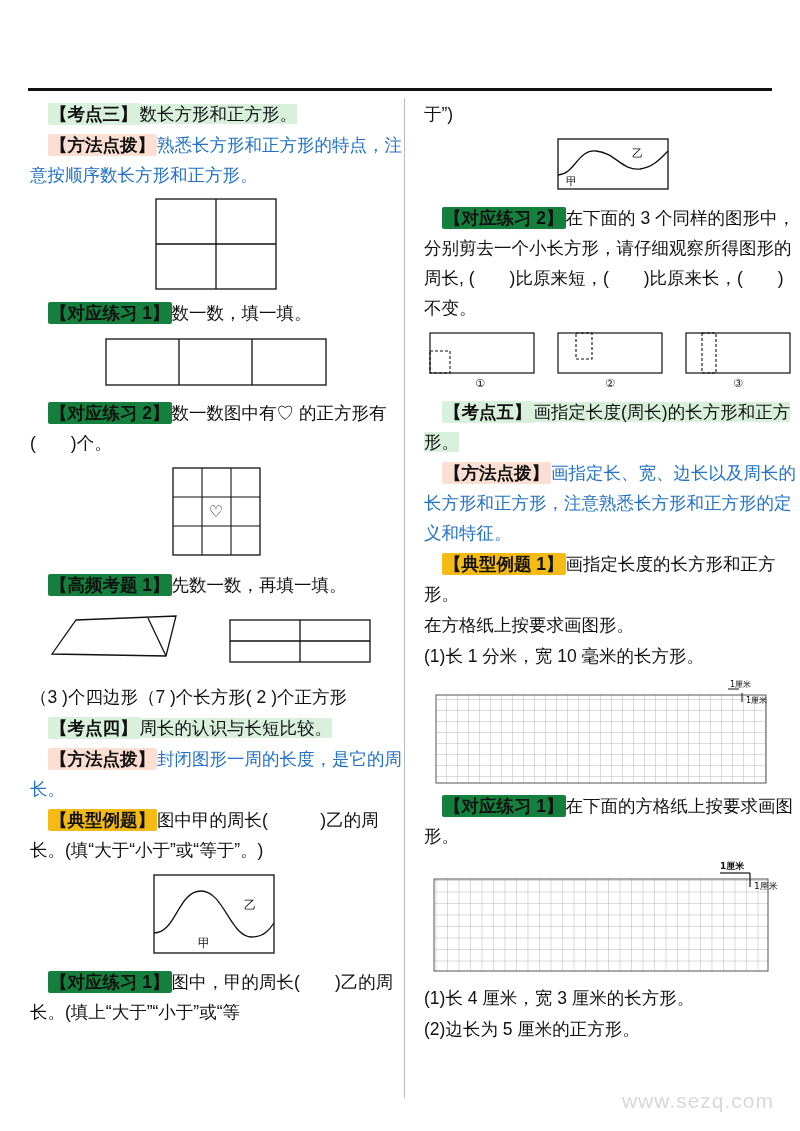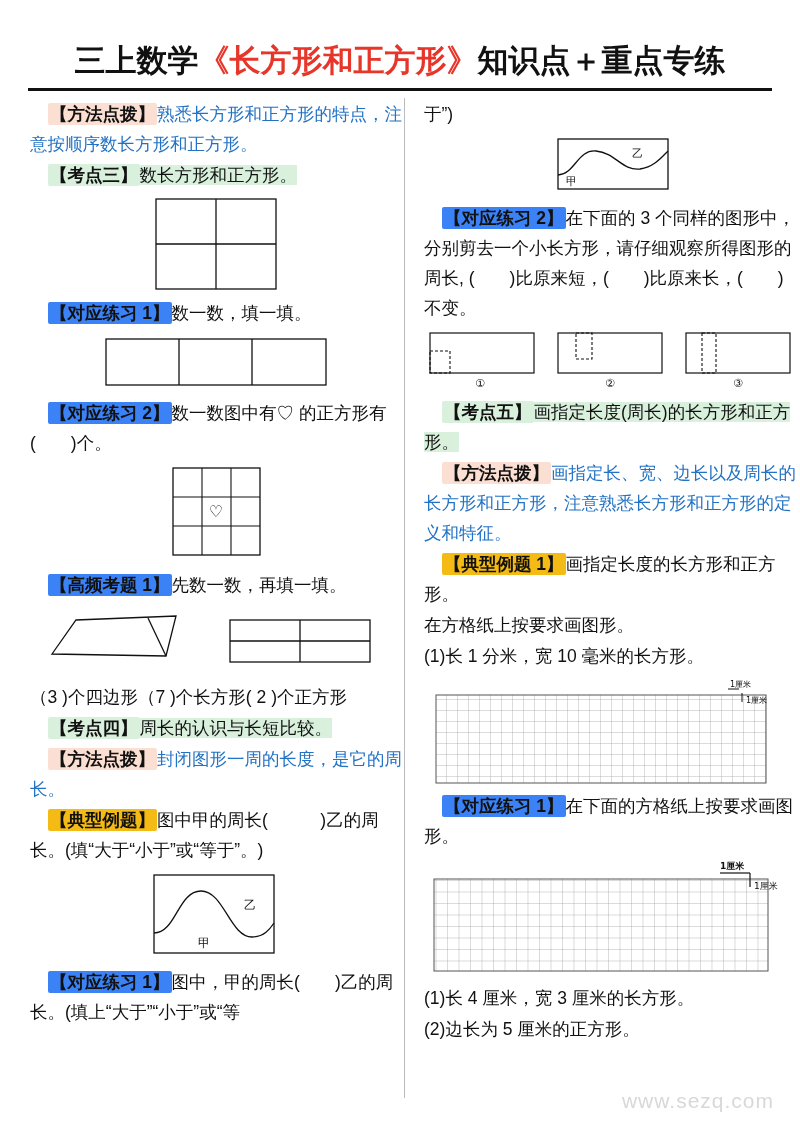--- a/index.html
+++ b/index.html
@@ -52,21 +52,21 @@
   
   p { margin: 0 0 0 0; }
   .line { margin: 1px 0; }
   .tag {
     display: inline;
     font-weight: bold;
     padding: 1px 2px;
     border-radius: 2px;
   }
   .tag-green { background: #d9f0dd; }
-  .tag-blue  { background: #3b82f6; }
+  .tag-blue  { background: #15803d; }
   .tag-pink  { background: #fbdfd3; }
   .tag-yellow{ background: #f5bb15; }
   .hl-green { background: #d9f0dd; }
   .bluetext { color: #2372c4; }
   .indent { text-indent: 18px; }
   
   .fig { position: relative; margin: 6px 0 6px 0; }
   .ctr { display: flex; justify-content: center; }
   svg { display: block; }
   
@@ -77,34 +77,31 @@
     color: #d8d8d8;
     font-family: "Liberation Sans", sans-serif;
     letter-spacing: 1px;
   }
 </style>
 </head>
 <body>
 
 <div class="page">
 
-  <div class="title">
-    <span class="blk">三上数学</span><span class="red">《长方形和正方形》</span><span class="blk">知识点＋重点专练</span>
-  </div>
   <div class="title-rule"></div>
   <div class="vrule"></div>
 
   <div class="col left">
 
     <p class="line indent">
+      <span class="tag tag-green">【考点三】</span><span class="hl-green">数长方形和正方形。</span>
+    </p>
+
+    <p class="line indent">
       <span class="tag tag-pink">【方法点拨】</span><span class="bluetext">熟悉长方形和正方形的特点，注意按顺序数长方形和正方形。</span>
-    </p>
-
-    <p class="line indent">
-      <span class="tag tag-green">【考点三】</span><span class="hl-green">数长方形和正方形。</span>
     </p>
 
 
     <div class="fig ctr">
       <svg width="200" height="96" viewBox="0 0 200 96">
         <rect x="40" y="3" width="120" height="90" fill="none" stroke="#111" stroke-width="1.3"></rect>
         <line x1="100" y1="3" x2="100" y2="93" stroke="#111" stroke-width="1.3"></line>
         <line x1="40" y1="48" x2="160" y2="48" stroke="#111" stroke-width="1.3"></line>
       </svg>
     </div>

